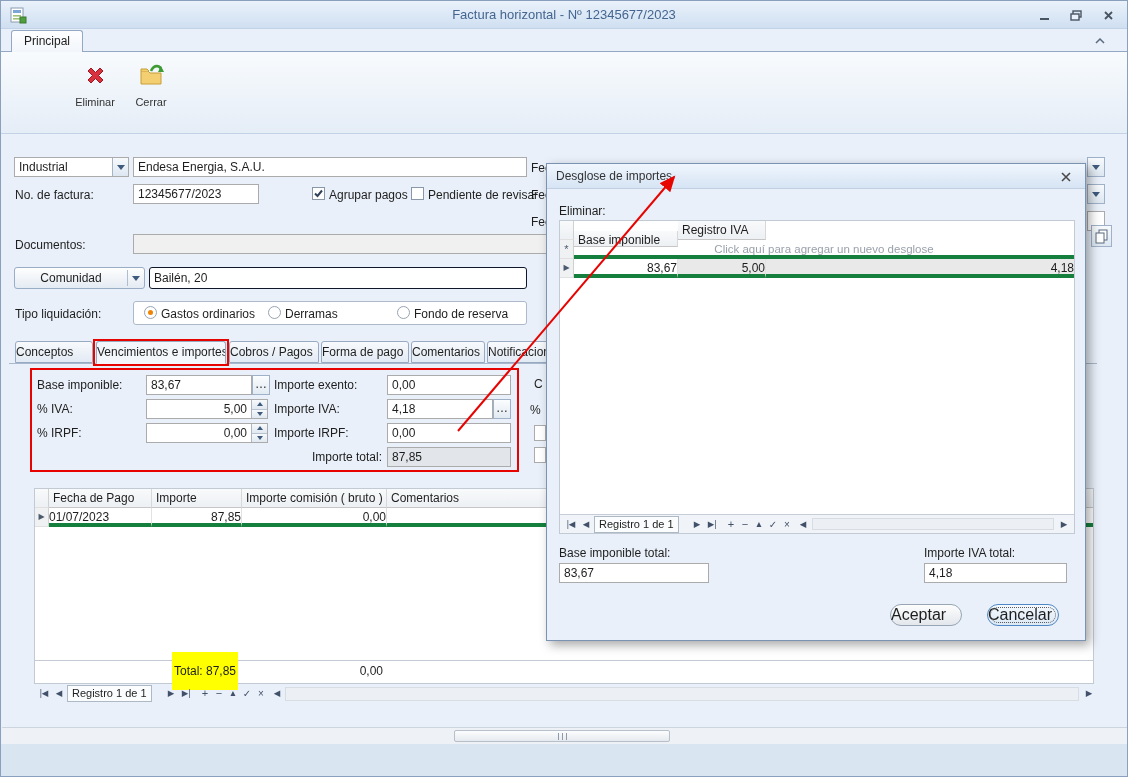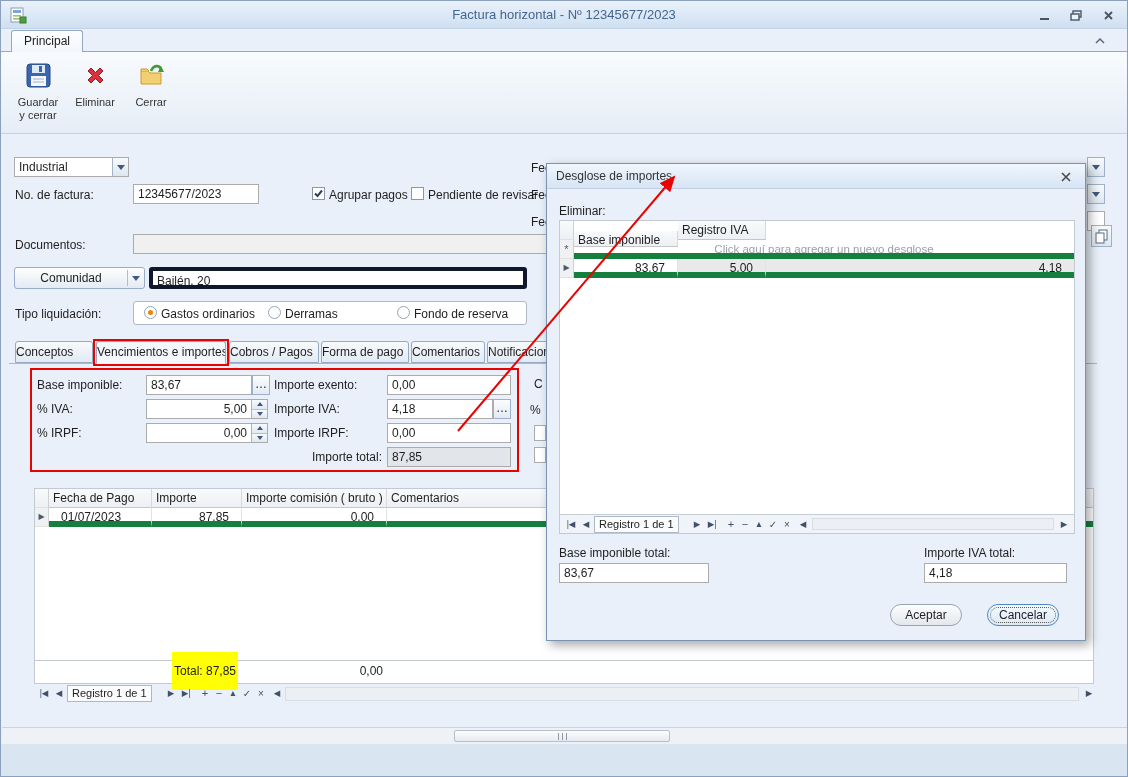--- a/index.html
+++ b/index.html
@@ -38,30 +38,30 @@
   .rad .dot{position:absolute;left:3px;top:3px;width:5px;height:5px;border-radius:50%;background:#ef8505}
   .groupbox{position:absolute;background:#fff;border:1px solid #adb9c9;border-radius:3px}
   .splitbtn{position:absolute;background:linear-gradient(#fefefe,#e4ebf3);border:1px solid #9aadc6;border-radius:3px;display:flex;align-items:center}
   
   .tab{position:absolute;top:340px;height:22px;background:linear-gradient(#f8fafc,#e2eaf4);border:1px solid #98a9c2;border-radius:3px 3px 0 0;text-align:left;line-height:21px;overflow:hidden;white-space:nowrap}
   .tab.active{background:#f3f7fc;height:23px;z-index:2;border-bottom:1px solid #f3f7fc}
   .tabline{position:absolute;left:8px;top:362px;width:1088px;border-top:1px solid #a9b8cc}
   
   .grid{position:absolute;background:#fff;border:1px solid #c2cad4}
   .gh{position:absolute;background:linear-gradient(#f8fafb,#edf0f4);border-right:1px solid #d8d8d8;border-bottom:1px solid #c6c6c6;font-size:12px;line-height:18px;padding:0 4px;overflow:hidden;white-space:nowrap}
-  .gcell{position:absolute;font-size:12px;line-height:18px;padding:0 12px;white-space:nowrap;overflow:hidden;border-right:1px solid #e2e2e2;border-bottom:6px solid #15803d}
+  .gcell{position:absolute;font-size:12px;line-height:18px;padding:0 0;white-space:nowrap;overflow:hidden;border-right:1px solid #e2e2e2;border-bottom:4px solid #15803d}
   .gcell.right{text-align:right}
   .gind{position:absolute;background:#f0f1f3;border-right:1px solid #d0d0d0;border-bottom:1px solid #e0e0e0;text-align:center;font-size:8px;color:#4c5a6e;line-height:18px}
   .navbar{position:absolute;background:#f0f3f7;border-top:1px solid #c6cdd6}
   .nbtn{position:absolute;width:14px;height:15px;font-size:8.5px;line-height:15px;color:#42516a;text-align:center;cursor:default}
   .nbox{position:absolute;height:17px;background:#fbfcfd;border:1px solid #aeb9c6;font-size:11px;line-height:15px;text-align:center;white-space:nowrap;padding:0 4px}
   .ntrack{position:absolute;background:#eceff4;border:1px solid #d8dde4}
   .hl{background:#ffff00;padding:12px 2px}
   
-  .btn{position:absolute;background:linear-gradient(#fdfdfd,#e3e7ec);border:1px solid #97a5b5;border-radius:11px;text-align:center;font-size:12px;line-height:20px}
+  .btn{position:absolute;background:linear-gradient(#fdfdfd,#e3e7ec);border:1px solid #97a5b5;border-radius:11px;font-size:16px;line-height:20px}
   .btn.focus{border-color:#4f87c5;outline:1px dotted #5a5a5a;outline-offset:-4px;background:linear-gradient(#f4f9fe,#dce9f6)}
   
   .dialog{position:absolute;left:545px;top:162px;width:540px;height:478px;background:#e9f0f9;border:1px solid #7a93b2;box-shadow:4px 4px 10px rgba(0,0,0,.35);z-index:10}
   .dlg-titlebar{position:absolute;left:0;top:0;width:100%;height:25px;background:linear-gradient(#f0f6fd,#d6e4f4);border-bottom:1px solid #c0d0e2}
   .dlg-title{position:absolute;left:9px;top:0;line-height:25px;font-size:12px;color:#333}
   
   .red-rect{position:absolute;border:2px solid #e60300;z-index:6;pointer-events:none;background:transparent}
   #arrow-svg{position:absolute;left:0;top:0;z-index:20;pointer-events:none}
   
   .sb-track{position:absolute;left:1px;top:726px;width:1125px;height:17px;background:#eef1f5;border-top:1px solid #ccd4de}
@@ -102,34 +102,20 @@
     </div>
   </div>
 
   <div class="ribbon-tab">Principal</div>
   <div class="ribbon-collapse">
     <svg width="10" height="7" viewBox="0 0 10 7">
         <path d="M1 5 L5 1 L9 5" fill="none" stroke="#5a6b80" stroke-width="1.5"></path>
       </svg>
   </div>
   <div class="ribbon-body">
-    <div class="rbtn" style="left:10px;width:54px">
-      <span class="ric">
-        <svg width="27" height="27" viewBox="0 0 27 27">
-          <rect x="2" y="2" width="23" height="23" rx="3" fill="#3a66b0" stroke="#27497f"></rect>
-          <rect x="7" y="3" width="13" height="8" fill="#dfe9f5"></rect>
-          <rect x="14" y="4" width="3" height="6" fill="#3a66b0"></rect>
-          <rect x="6" y="14" width="15" height="10" fill="#f4f7fb"></rect>
-          <line x1="8" y1="17" x2="19" y2="17" stroke="#9fb3cd"></line>
-          <line x1="8" y1="20" x2="19" y2="20" stroke="#9fb3cd"></line>
-        </svg>
-      </span>
-      <span>Guardar</span>
-      <span>y cerrar</span>
-    </div>
     <div class="rbtn" style="left:70px;width:48px">
       <span class="ric">
         <svg width="27" height="27" viewBox="0 0 27 27">
           <path d="M6 9 L9 6 L13.5 10.5 L18 6 L21 9 L16.5 13.5 L21 18 L18 21 L13.5 16.5 L9 21 L6 18 L10.5 13.5 Z" fill="#d8323f" stroke="#9e1620"></path>
         </svg>
       </span>
       <span>Eliminar</span>
     </div>
     <div class="rbtn" style="left:126px;width:48px">
       <span class="ric">
@@ -143,20 +129,23 @@
       <span>Cerrar</span>
     </div>
   </div>
 
   <div class="inp" style="left:13px;top:156px;width:115px;height:20px;padding-right:18px">
     <span>Industrial</span>
     <div class="cbtn" style="right:0;top:0;width:16px;height:18px">
         <div class="tri-d"></div>
       </div>
   </div>
+  <div class="inp" style="left:132px;top:156px;width:394px;height:20px">
+    <span>Endesa Energia, S.A.U.</span>
+  </div>
   <div class="lbl" style="left:530px;top:160px">Fec</div>
 
   <div class="lbl" style="left:14px;top:187px">No. de factura:</div>
   <div class="inp" style="left:132px;top:183px;width:126px;height:20px">
     <span>12345677/2023</span>
   </div>
   <div class="cb" style="left:311px;top:186px">
     <svg width="11" height="11" viewBox="0 0 11 11">
         <polyline points="2,5.5 4.5,8 9,2.5" fill="none" stroke="#30405a" stroke-width="2"></polyline>
       </svg>
@@ -185,21 +174,21 @@
   <div class="lbl" style="left:14px;top:237px">Documentos:</div>
   <div class="inp" style="left:132px;top:233px;width:953px;height:20px;background:#f0f0f0"></div>
 
   <div class="splitbtn" style="left:13px;top:266px;width:131px;height:22px">
     <span style="flex:1;text-align:center">Comunidad</span>
     <span style="width:1px;height:16px;background:#aebdd0"></span>
     <span style="width:16px;display:flex;justify-content:center">
         <span class="tri-d"></span>
       </span>
   </div>
-  <div class="inp" style="left:148px;top:266px;width:378px;height:22px;border:4px solid #0f172a;border-radius:3px;line-height:20px">
+  <div class="inp" style="left:148px;top:266px;width:378px;height:22px;border:1px solid #0f172a;border-radius:3px;line-height:20px">
     <span>Bailén, 20</span>
   </div>
 
   <div class="lbl" style="left:14px;top:306px">Tipo liquidación:</div>
   <div class="groupbox" style="left:132px;top:300px;width:394px;height:24px"></div>
   <div class="rad" style="left:143px;top:305px">
       <span class="dot"></span>
     </div>
   <div class="lbl" style="left:160px;top:306px">Gastos ordinarios</div>
   <div class="rad" style="left:267px;top:305px"></div>

